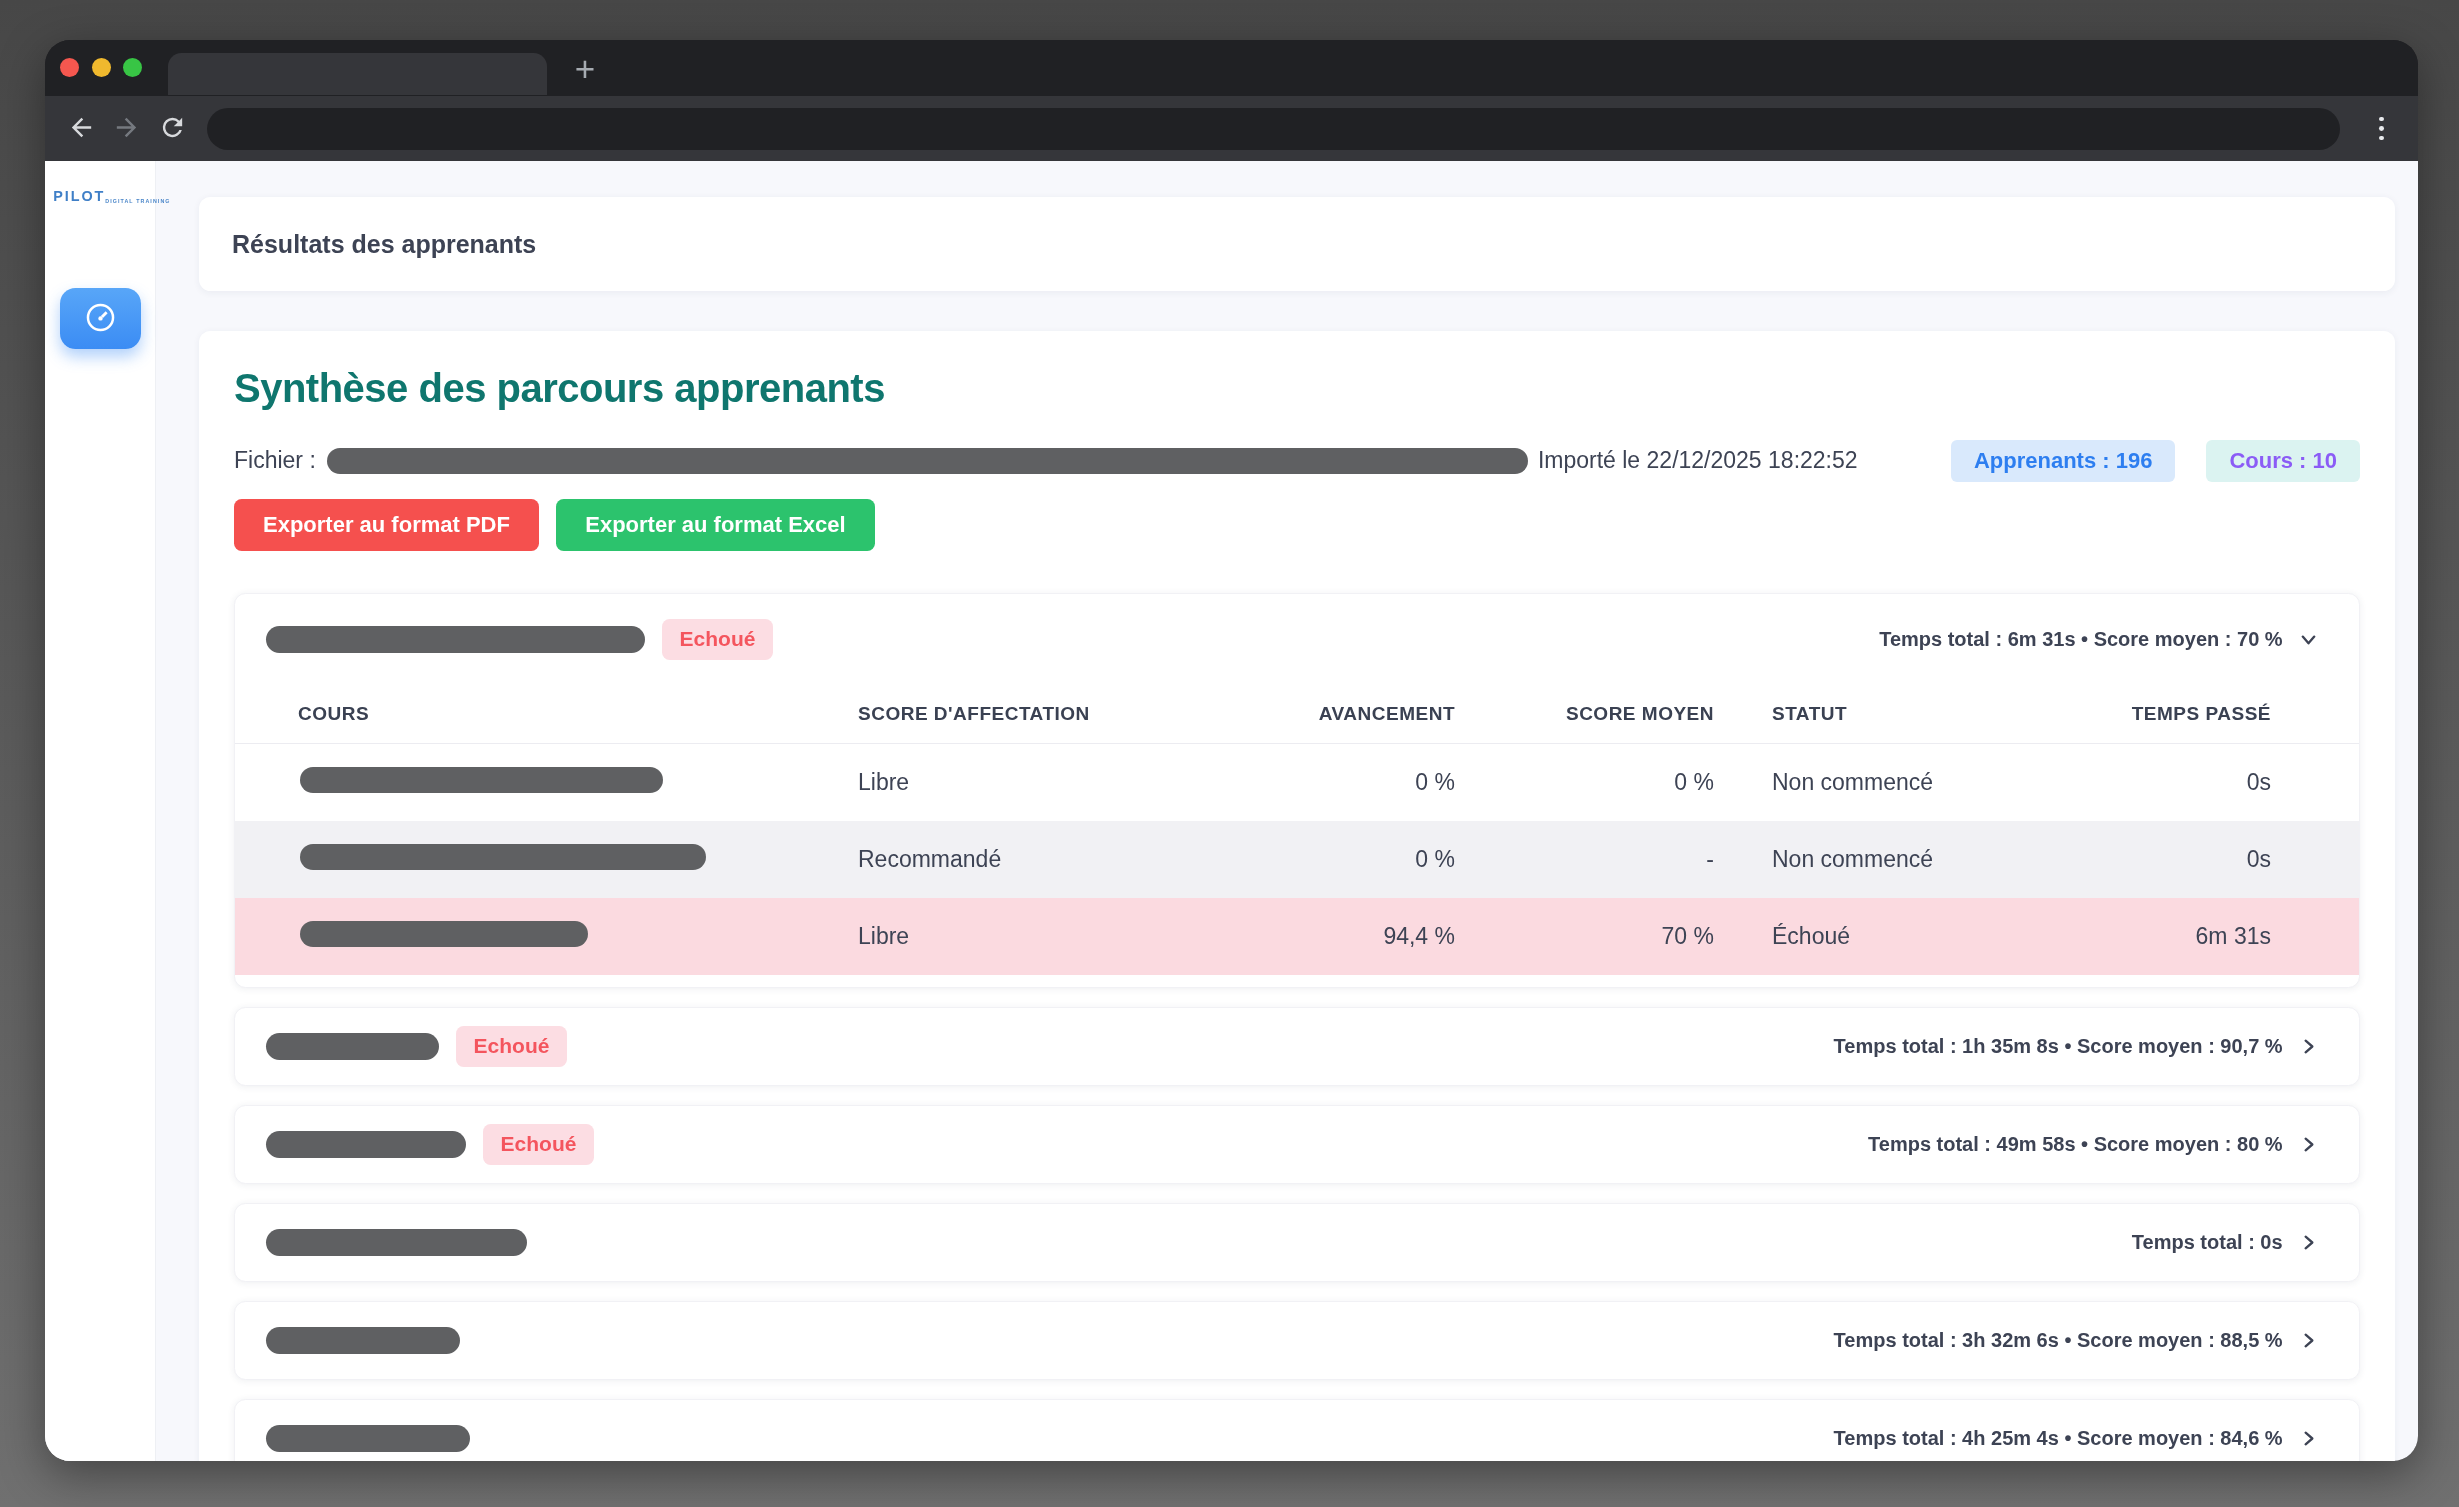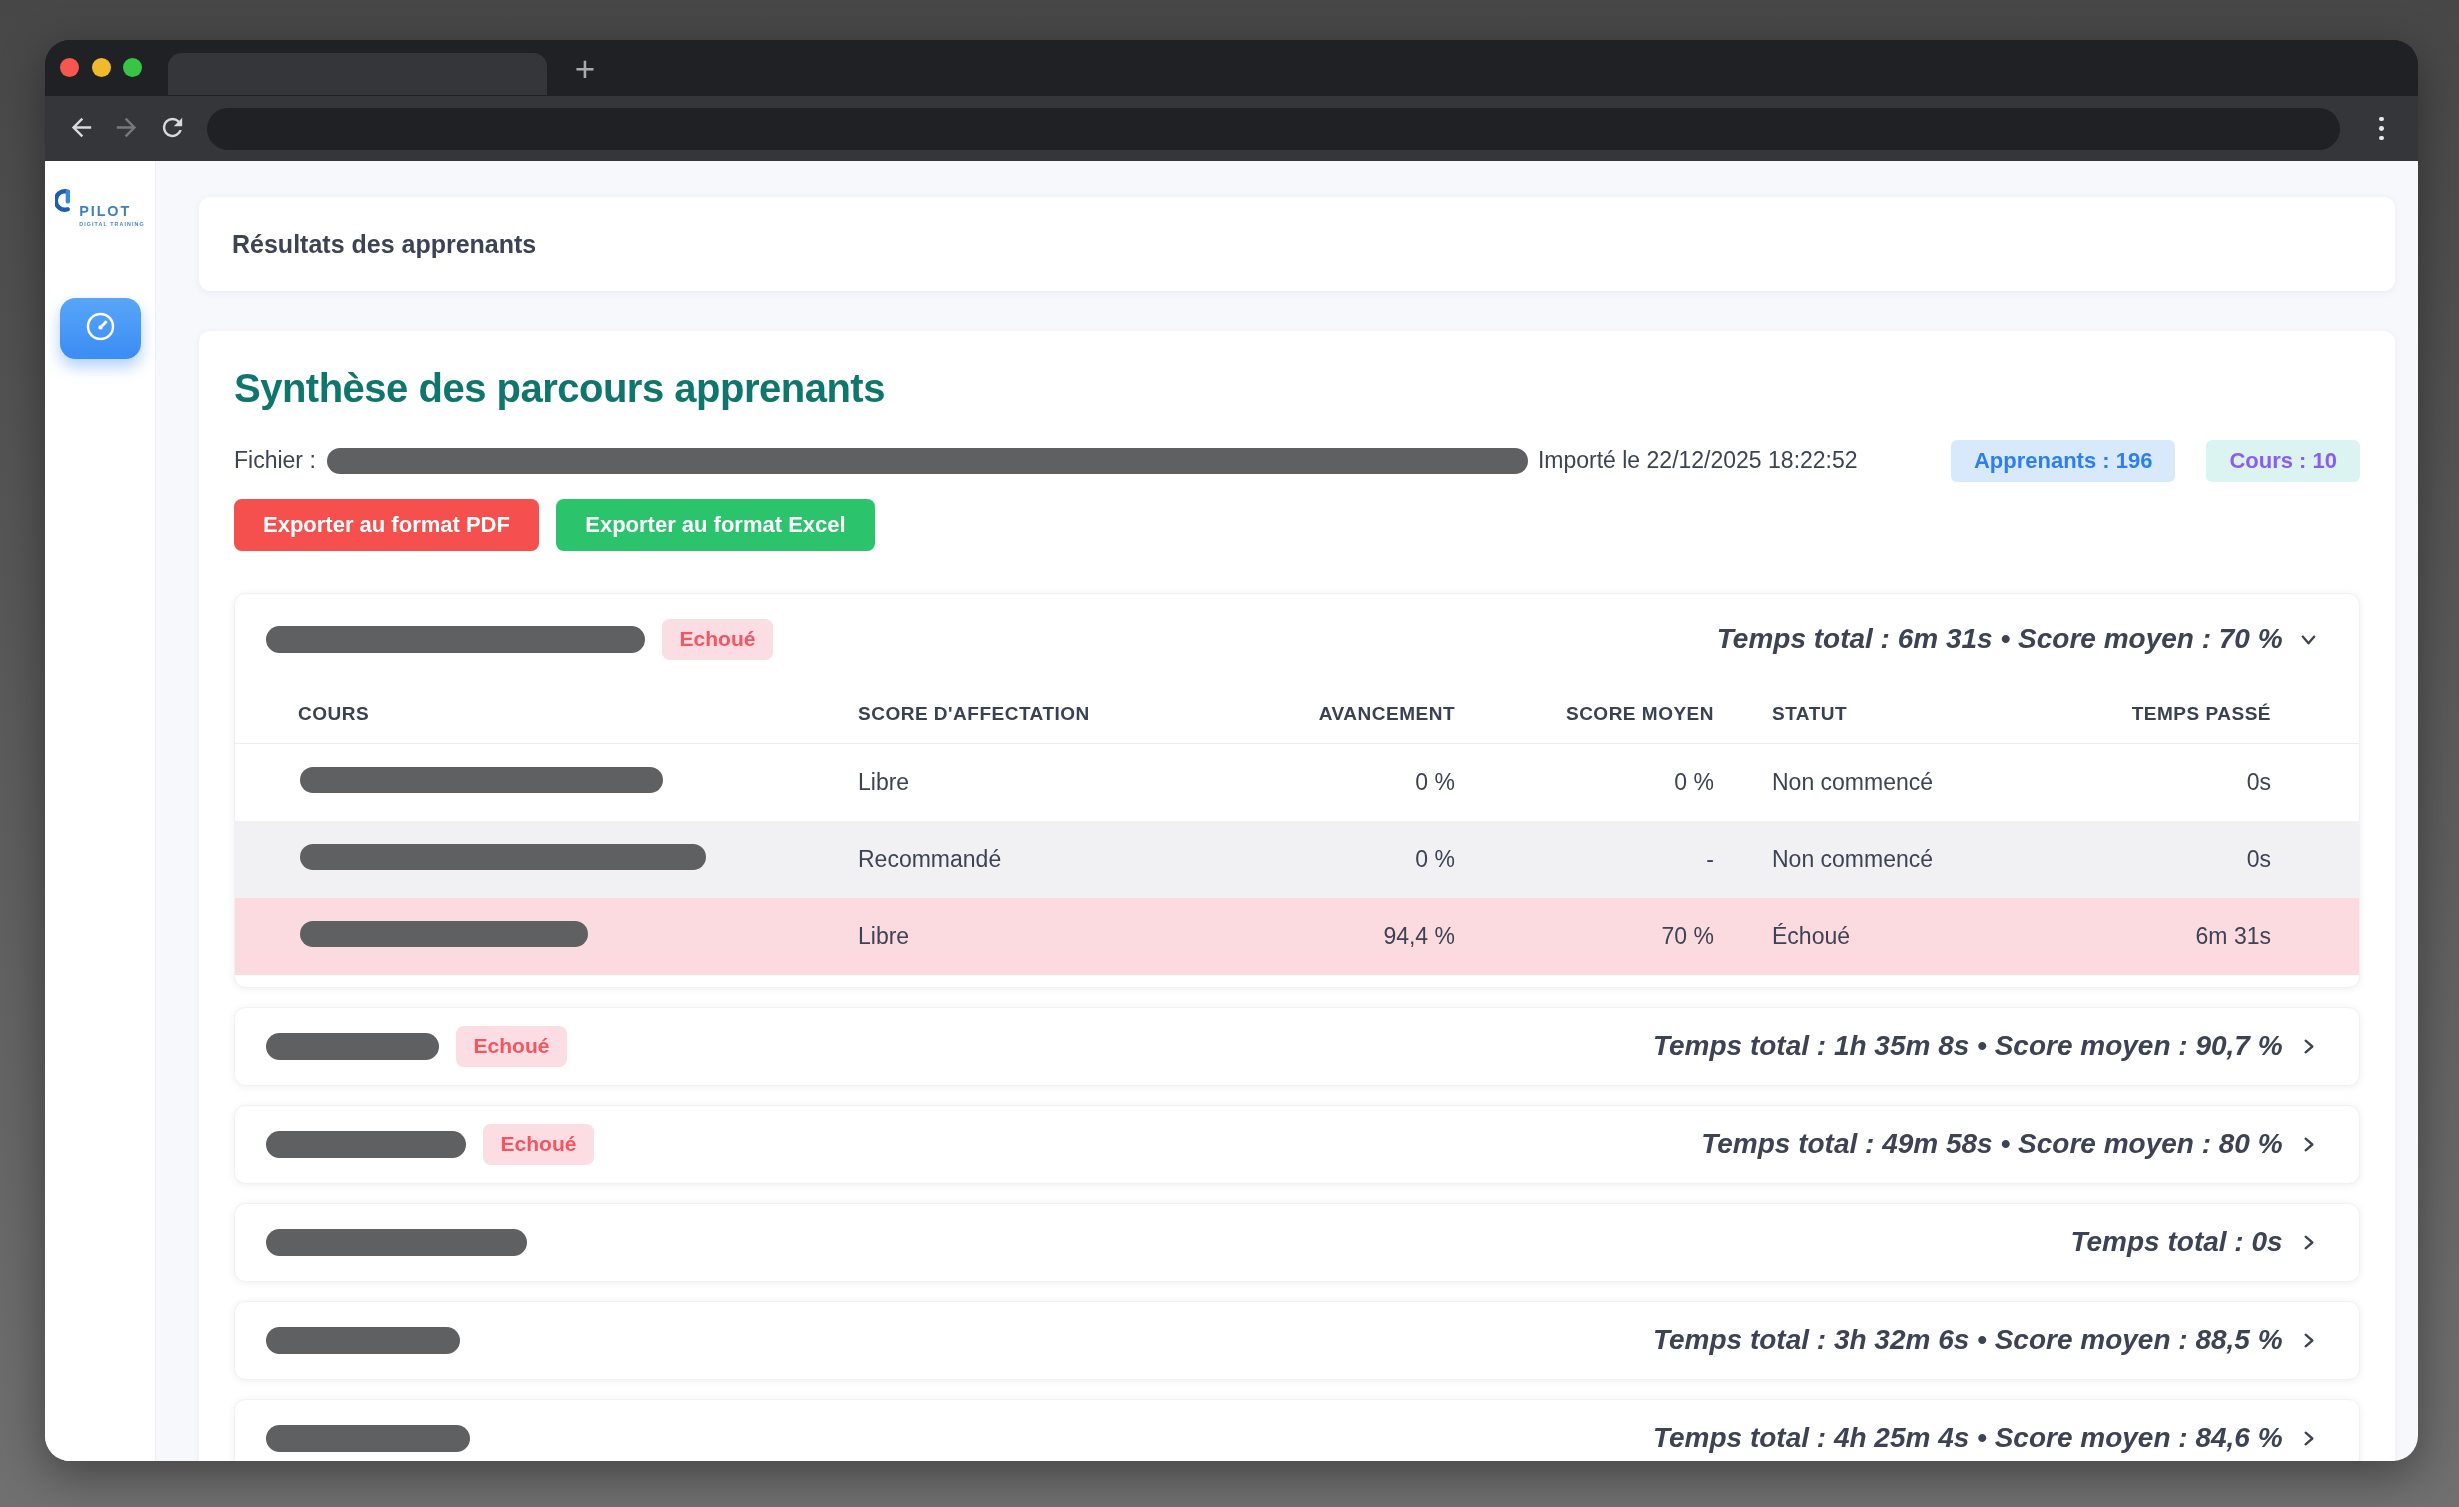--- a/index.html
+++ b/index.html
@@ -26,21 +26,21 @@
   .addressbar { flex:1; height:42px; border-radius:21px; background:#202124; margin:0 15.4px 0 7.7px;
                 border:none; color:#e8eaed; font-size:19px; padding:0 23px; font-family:inherit; }
   .kebab { width:38px; height:38px; border:none; background:transparent; display:flex; flex-direction:column; gap:4.8px; align-items:center; justify-content:center; }
   .kebab i { width:4.8px; height:4.8px; border-radius:50%; background:#e8eaed; }
 
   
   .content { display:flex; height:1300px; background:#f7f8fc; }
   .sidebar { width:110px; background:#ffffff; box-shadow:1px 0 0 #eef0f4; display:flex; flex-direction:column; align-items:center; flex-shrink:0; }
   .logo { margin-top:27px; display:flex; align-items:flex-start; gap:2.9px; }
   .logo-mark svg { width:21px; height:25px; }
-  .logo-texts { display:flex; flex-direction:column; margin-top:15px; }
+  .logo-texts { display:flex; flex-direction:row; margin-top:0;align-items:flex-end; }
   .logo-brand { font-size:14.4px; font-weight:700; color:#3f7fc7; letter-spacing:1.9px; }
   .logo-tagline { font-size:5.3px; font-weight:700; color:#4a86c9; letter-spacing:1.1px; margin-top:1.9px; white-space:nowrap; }
   .nav-btn { margin-top:71px; width:81px; height:61px; border:none; border-radius:15.4px;
              background:linear-gradient(180deg,#58a6f8,#3b8cf4); box-shadow:0 7.7px 15.4px rgba(59,140,244,.40);
              display:flex; align-items:center; justify-content:center; }
   .nav-btn svg { width:35px; height:35px; }
 
   .main { flex:1; padding:36px 23px 0 44px; overflow:hidden; }
   .card { background:#fff; border-radius:11.5px; box-shadow:0 1.9px 7.7px rgba(40,50,80,.06); }
   .header-card { height:94px; display:flex; align-items:center; padding:0 33px; margin-bottom:40px; }
@@ -60,21 +60,21 @@
   .btn-row { display:flex; gap:17.3px; margin-bottom:42px; }
   .btn { height:52px; padding:0 29px; border:none; border-radius:7.7px; color:#fff; font-size:22px; font-weight:700; font-family:inherit; display:flex; align-items:center; }
   .btn-excel { background:#2cc36d; }
   .btn-pdf { background:#f5504e; }
 
   .learner-card { background:#fff; border:1px solid #f1f1f5; border-radius:11.5px; box-shadow:0 1px 7.7px rgba(40,50,80,.08); margin-bottom:19px; overflow:hidden; }
   .lc-header { display:flex; align-items:center; padding:0 38px 0 31px; height:77px; cursor:pointer; }
   .lc-header.expanded { height:90px; }
   .lc-pill { height:27px; border-radius:13.4px; background:#5f6062; }
   .fail-badge { margin-left:17.3px; background:#fcdde3; color:#f4555e; font-size:21px; font-weight:600; padding:8.6px 17.3px; border-radius:7.7px; }
-  .lc-summary { margin-left:auto; font-size:28px; font-weight:700; color:#3d4354; white-space:nowrap;font-style:italic; }
+  .lc-summary { margin-left:auto; font-size:20px; font-weight:700; color:#3d4354; white-space:nowrap; }
   .chev { margin-left:13.4px; display:flex; align-items:center; }
   .chev svg { width:25px; height:25px; }
 
   .t-grid { display:grid; grid-template-columns:596px 384px 240px 259px 413px 1fr; align-items:center; }
   .t-head { height:60px; border-bottom:1px solid #ececf1; font-size:19px; font-weight:700; color:#3a4152; letter-spacing:0.5px; }
   .t-row { height:77px; font-size:23px; color:#3d4354; }
   .t-row.gray { background:#f1f1f4; }
   .t-row.pink { background:#fbdae0; }
   .c1 { padding-left:65px; }
   .t-head .c1 { padding-left:63px; }

